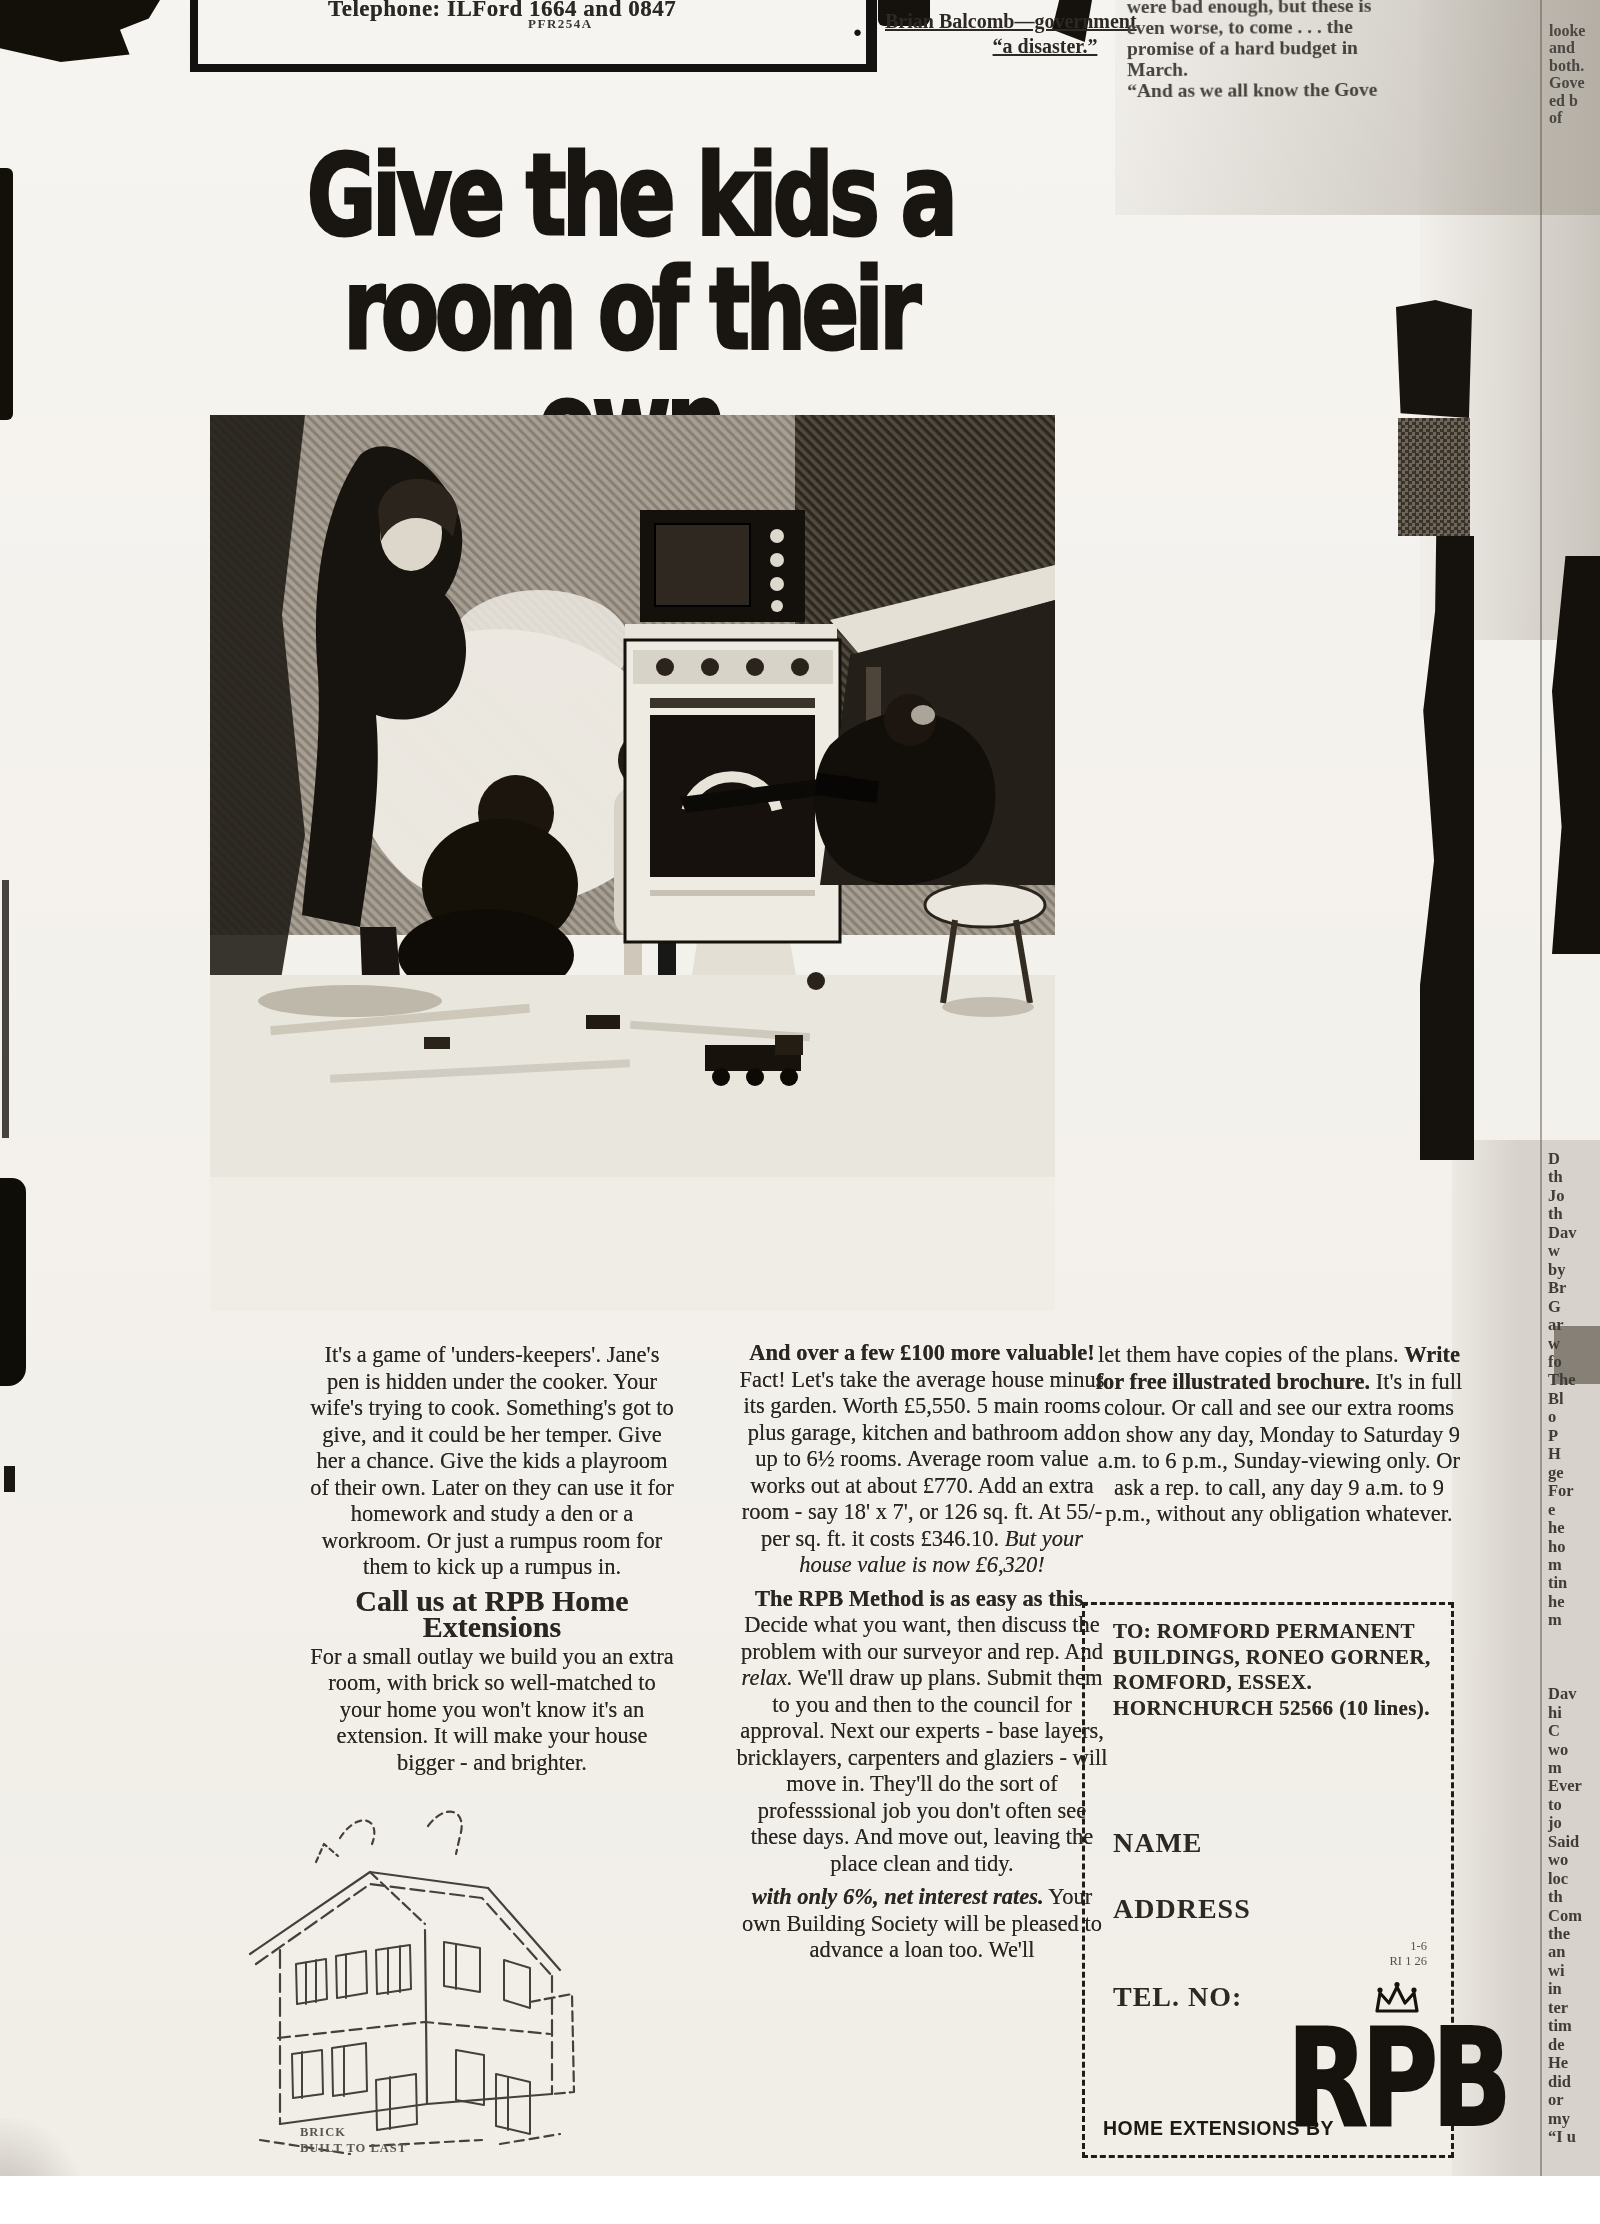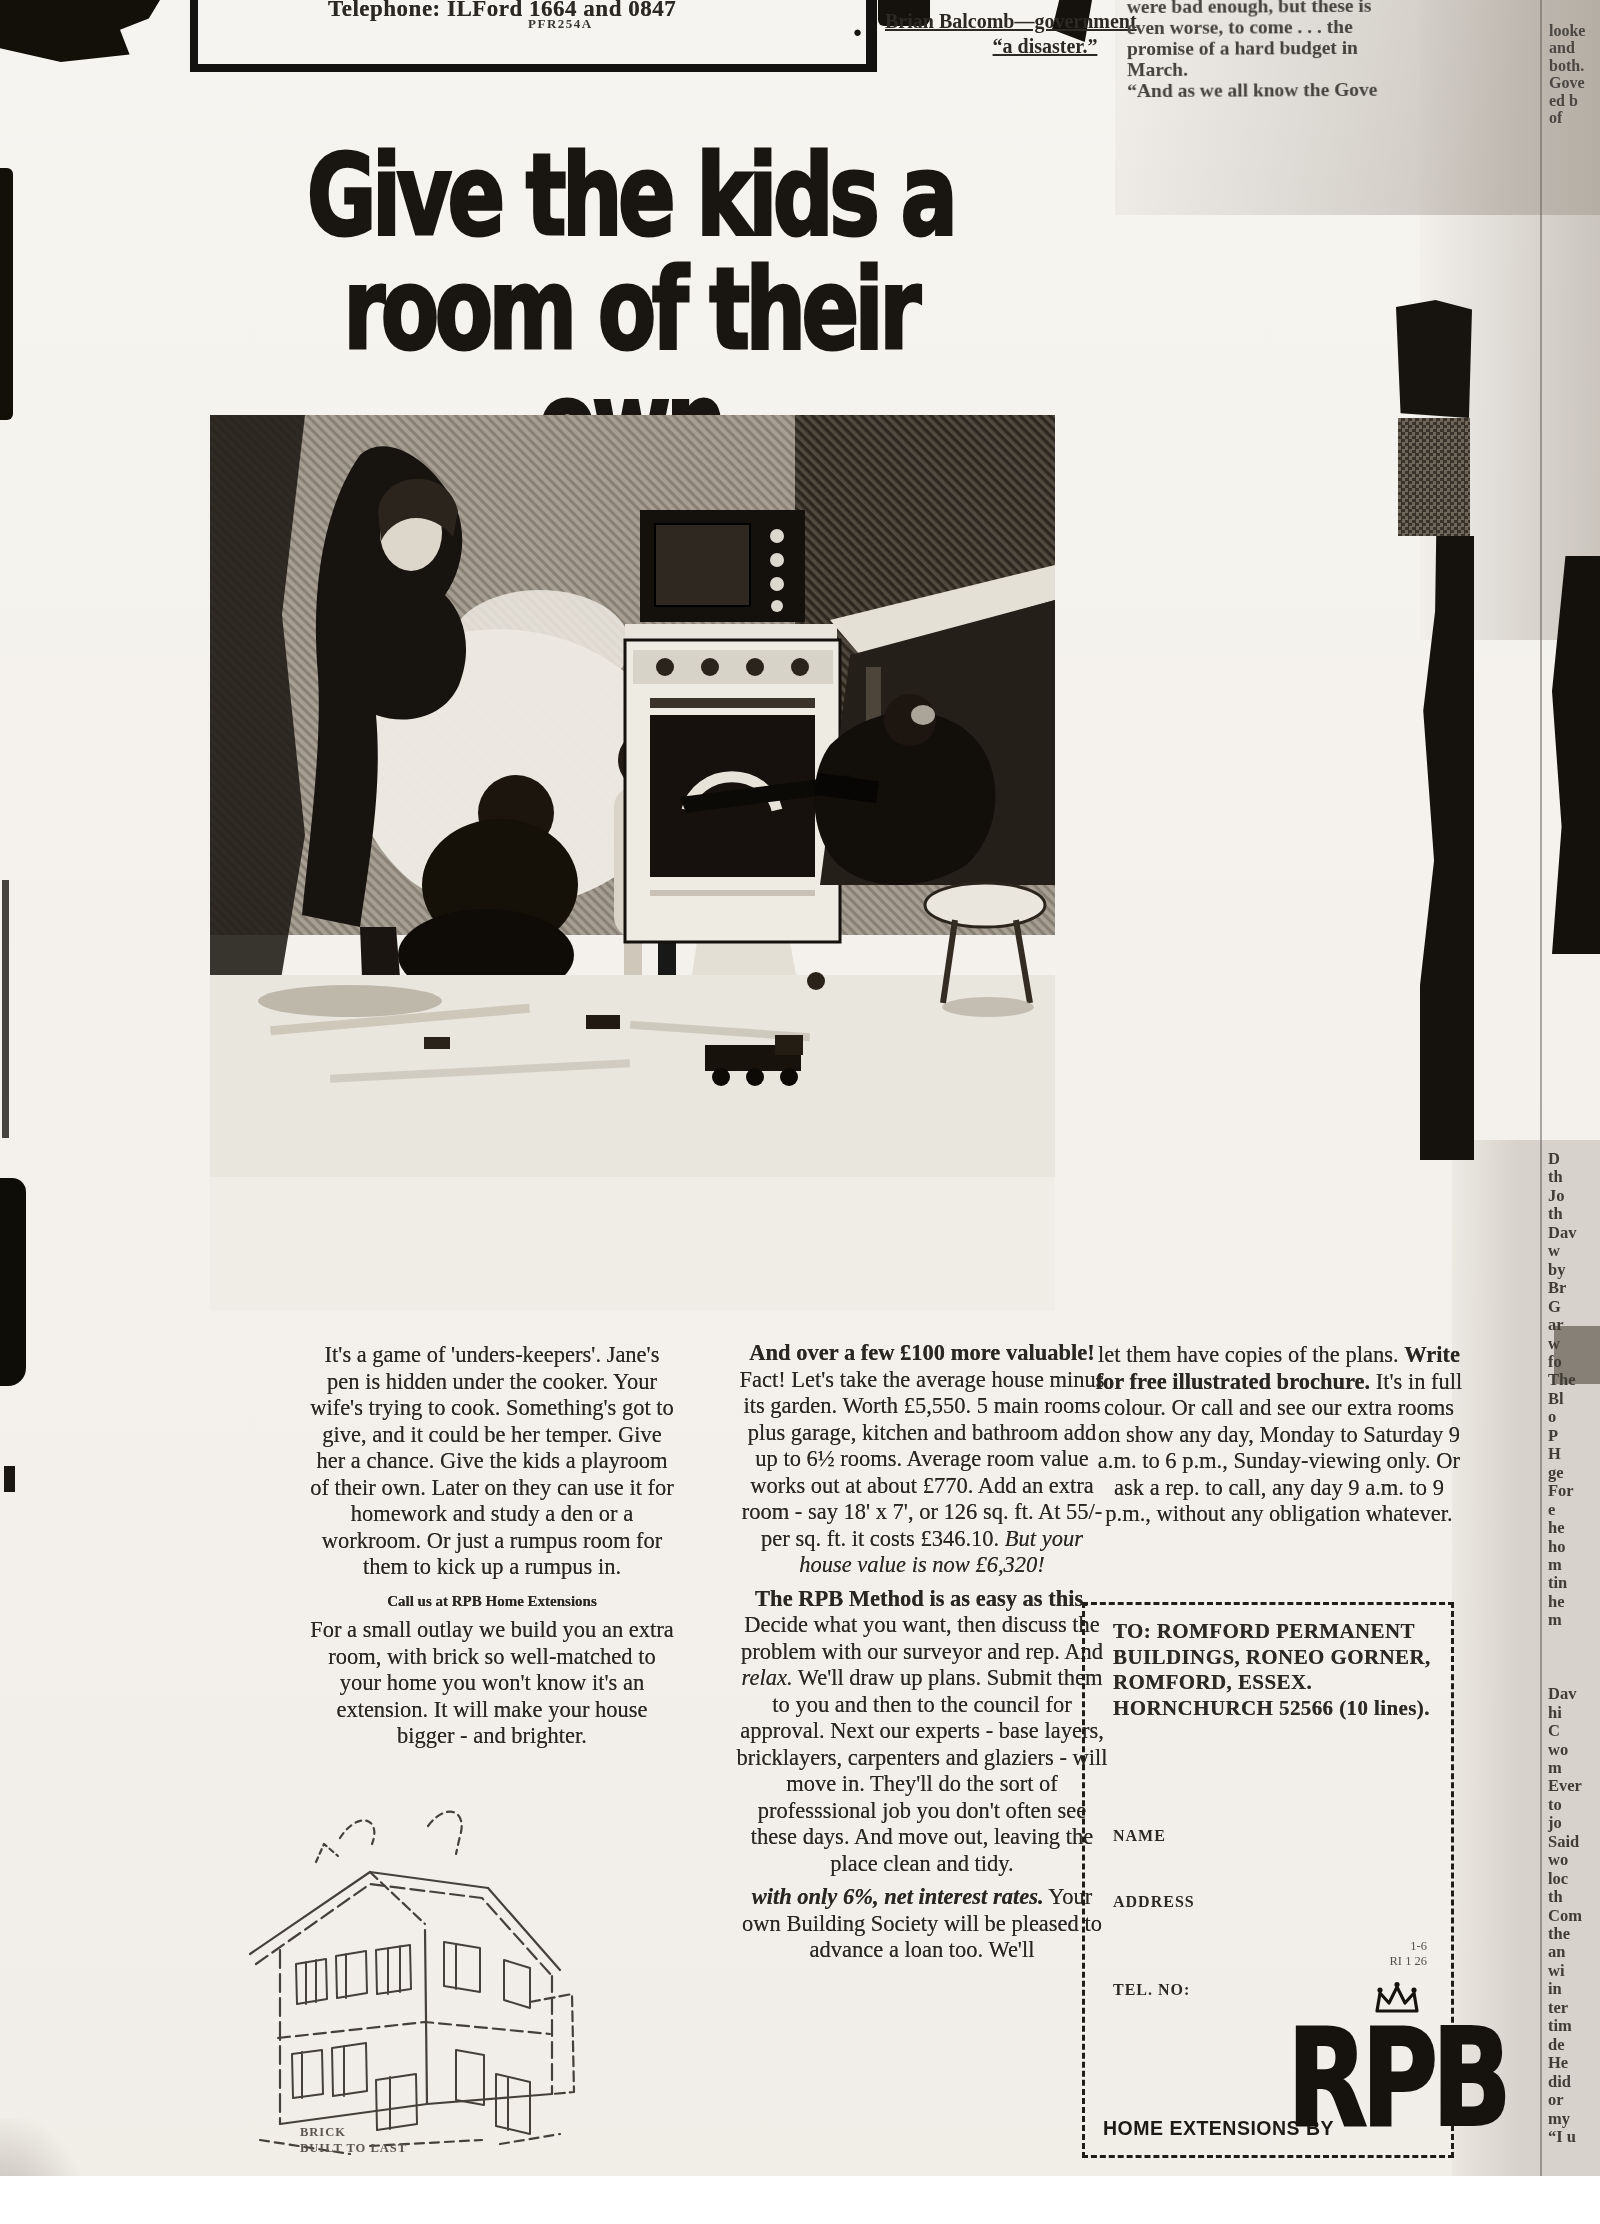--- a/index.html
+++ b/index.html
@@ -53,35 +53,35 @@
             font-size:112px;line-height:114px;letter-spacing:-6px;
             transform:scaleX(.76);transform-origin:50% 0;
             -webkit-text-stroke:3px #191612;}
 
   
   .col{font-size:22.5px;line-height:26.5px;width:372px;color:#29261f;}
   .col1{left:306px;top:1342px;}
   .col2{left:736px;top:1340px;}
   .col3{left:1093px;top:1342px;}
   .blk{margin:0 0 7px 0;text-align:center;}
-  .blk-h{font-weight:bold;font-size:15px;margin:2px 0 3px 0;}
+  .blk-h{font-weight:bold;font-size:30px;margin:2px 0 3px 0;}
   .blk-pind{padding-left:56px;}
   .run-n{font-style:normal;}
   .run-b{font-weight:bold;}
   .run-i{font-style:italic;}
   .run-bi{font-weight:bold;font-style:italic;}
 
   
   .housecap{left:300px;top:2124px;font-weight:bold;font-size:12.5px;line-height:16px;color:#5b564e;letter-spacing:1px;filter:blur(.3px);}
 
   
   .coupon{left:1082px;top:1602px;width:372px;height:556px;border:3.5px dashed #201d18;box-sizing:border-box;}
   .addr{left:28px;top:14px;font-weight:bold;font-size:21px;line-height:25.5px;letter-spacing:.4px;color:#2c2923;}
   .pledge{left:28px;top:122px;font-style:italic;font-size:21.5px;line-height:23.5px;color:#2c2923;}
-  .lbl{font-weight:bold;font-size:16px;letter-spacing:1px;color:#2c2923;}
+  .lbl{font-weight:bold;font-size:28px;letter-spacing:1px;color:#2c2923;}
   .lblname{left:28px;top:222px;}
   .lbladdr{left:28px;top:288px;}
   .lbltel{left:28px;top:376px;}
   .smallprint{left:256px;top:334px;width:86px;text-align:right;font-size:12.5px;line-height:15px;color:#55504a;}
   .tagline{left:18px;top:512px;font-family:"Liberation Sans",sans-serif;font-weight:bold;font-size:19.5px;letter-spacing:.5px;color:#1d1a15;}
   .rpblogo{left:202px;top:388px;width:210px;height:150px;}
   .rpbtext{position:absolute;left:0;top:18px;font-family:"DejaVu Sans",sans-serif;font-weight:bold;
            font-size:128px;line-height:128px;letter-spacing:-8px;color:#16130e;
            transform:scale(.82,1.06);transform-origin:0 0;-webkit-text-stroke:2px #16130e;}
   .crown{position:absolute;left:84px;top:-12px;}

